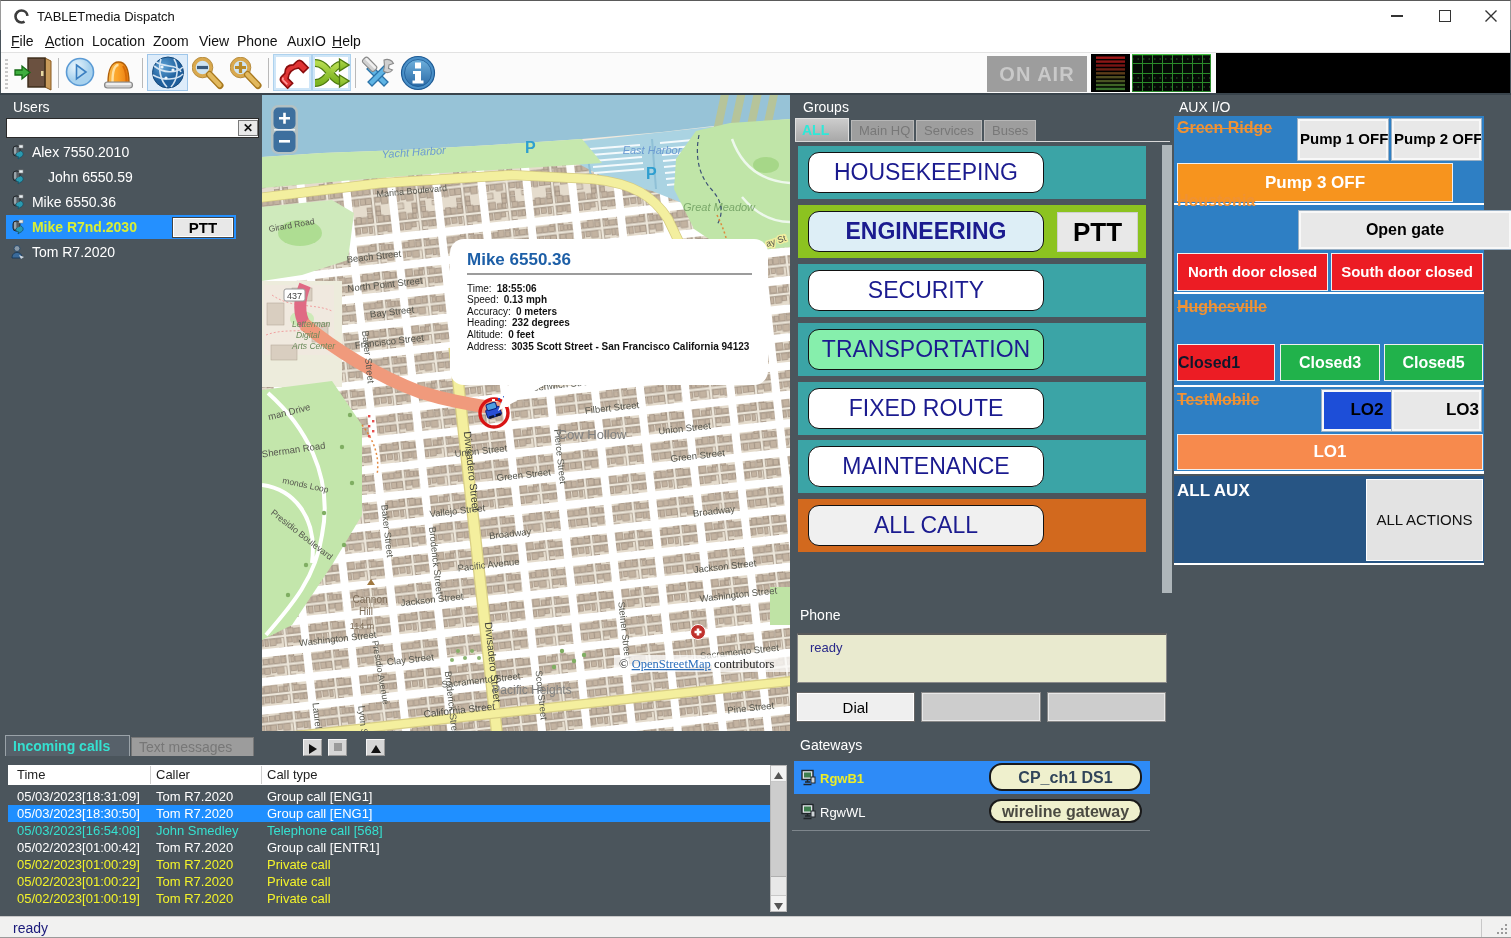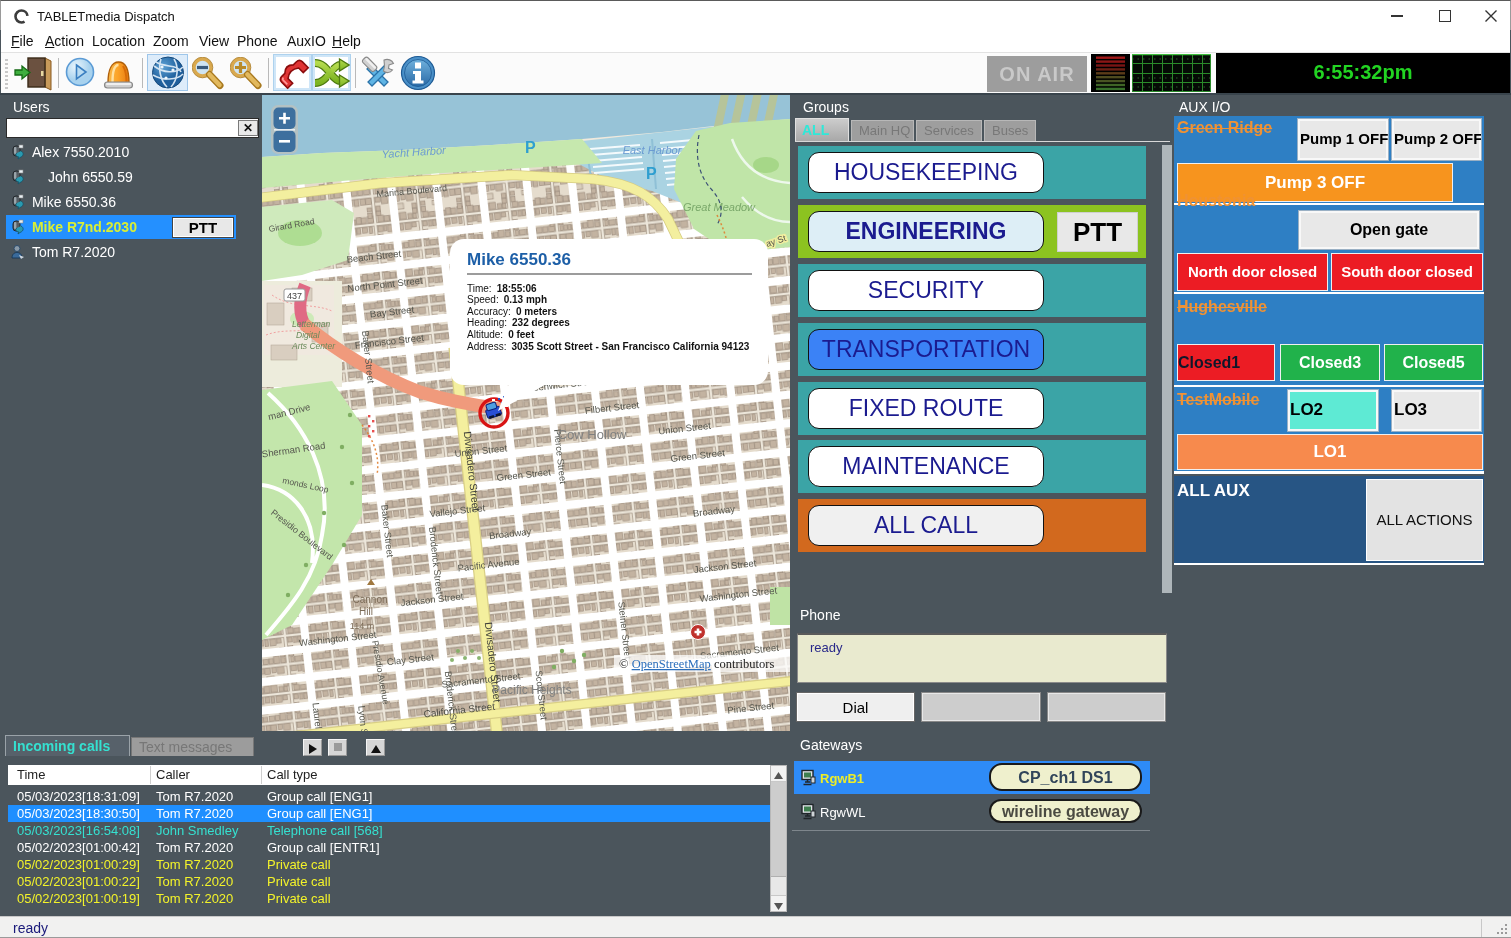--- a/index.html
+++ b/index.html
@@ -177,21 +177,20 @@
     <g stroke="#2a8a2a" stroke-width="1">
       <path d="M0,0.5h79M0,9.5h79M0,19.5h79M0,28.5h79M0,37.5h79"></path>
       <path d="M0.5,0v38M10.5,0v38M20.5,0v38M30.5,0v38M40.5,0v38M50.5,0v38M60.5,0v38M70.5,0v38M78.5,0v38"></path>
     </g>
     <g stroke="#4aa84a" stroke-width="0.8" stroke-dasharray="1.5 4" opacity="0.7">
       <path d="M0,5h79M0,24h79M0,33h79"></path>
     </g>
     <path d="M0,0.7h79" stroke="#3fbf3f" stroke-width="1.2"></path>
   </svg>
   <div class="abs" style="left:1215px;top:0px;width:294px;height:40px;background:#000;"></div>
-  <div class="abs" style="left:1215px;top:8px;width:294px;text-align:center;color:#22d422;font-weight:bold;font-size:20px;">6:55:32pm</div>
 </div>
 <div class="abs" style="left:0;top:93px;width:1511px;height:2px;background:#39444c;"></div>
 
 <div class="abs" style="left:13px;top:99px;font-size:14px;color:#fff;">Users</div>
 <div class="abs" style="left:6px;top:118px;width:253px;height:20px;background:#fff;border:1px solid #2a2a2a;"></div>
 <div class="abs" style="left:238px;top:120px;width:20px;height:16px;background:#e9e9e9;border:1px solid #7a7a7a;color:#111;font-weight:bold;font-size:12px;text-align:center;line-height:15px;">✕</div>
 <div class="abs" style="left:10px;top:140px;width:246px;height:25px;color:#fff;font-size:14px;line-height:25px;"><svg width="16" height="16" viewBox="0 0 16 16" style="vertical-align:-3px;">
  <rect x="3" y="2" width="7" height="10" rx="3" fill="#555c62" stroke="#23282c" stroke-width="1"></rect>
  <rect x="4" y="3" width="2.4" height="7" rx="1" fill="#9aa4aa"></rect>
  <path d="M11,7 C14,8.5 14,12 10,13.5 L8,15 L8.6,12.8 C5.5,12.5 5,10 7,9" fill="#2a9ab0" stroke="#13536a" stroke-width="0.8"></path>
@@ -577,21 +576,21 @@
 <div class="abs" style="left:795px;top:141px;width:375px;height:1px;background:#d8d8d8;"></div>
 <div class="abs" style="left:1162px;top:145px;width:10px;height:448px;background:#aeb6ba;"></div>
 <div class="abs" style="left:798px;top:146px;width:348px;height:53px;background:#3ba4a6;"></div>
 <div class="abs" style="left:808px;top:152px;width:236px;height:41px;background:#ffffff;border:1.5px solid #111;border-radius:11px;color:#1b1b8f;font-size:23px;text-align:center;line-height:38px;">HOUSEKEEPING</div>
 <div class="abs" style="left:798px;top:205px;width:348px;height:53px;background:#8cc320;"></div>
 <div class="abs" style="left:808px;top:211px;width:236px;height:41px;background:#ddeef6;border:1.5px solid #111;border-radius:11px;color:#1b1b8f;font-size:23px;font-weight:bold;text-align:center;line-height:38px;">ENGINEERING</div>
 <div class="abs" style="left:1057px;top:212px;width:81px;height:40px;background:#e8e8e8;border:1px solid #cfcfcf;color:#000;font-weight:bold;font-size:26px;text-align:center;line-height:38px;">PTT</div>
 <div class="abs" style="left:798px;top:264px;width:348px;height:53px;background:#3ba4a6;"></div>
 <div class="abs" style="left:808px;top:270px;width:236px;height:41px;background:#ffffff;border:1.5px solid #111;border-radius:11px;color:#1b1b8f;font-size:23px;text-align:center;line-height:38px;">SECURITY</div>
 <div class="abs" style="left:798px;top:323px;width:348px;height:53px;background:#3ba4a6;"></div>
-<div class="abs" style="left:808px;top:329px;width:236px;height:41px;background:#3b82f6;border:1.5px solid #111;border-radius:11px;color:#1b1b8f;font-size:23px;text-align:center;line-height:38px;">TRANSPORTATION</div>
+<div class="abs" style="left:808px;top:329px;width:236px;height:41px;background:#86efac;border:1.5px solid #111;border-radius:11px;color:#1b1b8f;font-size:23px;text-align:center;line-height:38px;">TRANSPORTATION</div>
 <div class="abs" style="left:798px;top:382px;width:348px;height:53px;background:#3ba4a6;"></div>
 <div class="abs" style="left:808px;top:388px;width:236px;height:41px;background:#ffffff;border:1.5px solid #111;border-radius:11px;color:#1b1b8f;font-size:23px;text-align:center;line-height:38px;">FIXED ROUTE</div>
 <div class="abs" style="left:798px;top:440px;width:348px;height:53px;background:#3ba4a6;"></div>
 <div class="abs" style="left:808px;top:446px;width:236px;height:41px;background:#ffffff;border:1.5px solid #111;border-radius:12px;color:#1b1b8f;font-size:23px;text-align:center;line-height:38px;">MAINTENANCE</div>
 <div class="abs" style="left:798px;top:499px;width:348px;height:53px;background:#d2691e;"></div>
 <div class="abs" style="left:808px;top:505px;width:236px;height:41px;background:#f0f0f0;border:1.5px solid #111;border-radius:11px;color:#1b1b8f;font-size:23px;text-align:center;line-height:38px;">ALL CALL</div>
 
 <div class="abs" style="left:800px;top:607px;font-size:14px;color:#fff;">Phone</div>
 <div class="abs" style="left:797px;top:633px;width:370px;height:50px;background:#e9eacf;border:1px solid #8a8a8a;border-top:2px solid #5a5a5a;">
   <span class="abs" style="left:12px;top:5px;font-size:13px;color:#2a2a8a;">ready</span>
@@ -622,32 +621,32 @@
 
 <div class="abs" style="left:1179px;top:99px;font-size:14px;color:#fff;">AUX I/O</div>
 <div class="abs" style="left:1174px;top:116px;width:310px;height:87px;background:#2e7fc4;"></div>
 <div class="abs" style="left:1177px;top:119px;font-size:16px;font-weight:bold;color:#ef9234;text-decoration:line-through;">Green Ridge</div>
 <div class="abs" style="left:1298px;top:119px;width:90px;height:41px;background:#e8e8e8;border:2px solid #f8f8f8;outline:1px solid #9ab0c4;color:#000;font-weight:bold;font-size:15px;text-align:center;line-height:36px;white-space:nowrap;">Pump 1 OFF</div>
 <div class="abs" style="left:1392px;top:119px;width:89px;height:41px;background:#e8e8e8;border:2px solid #f8f8f8;outline:1px solid #9ab0c4;color:#000;font-weight:bold;font-size:15px;text-align:center;line-height:36px;white-space:nowrap;">Pump 2 OFF</div>
 <div class="abs" style="left:1177px;top:163px;width:276px;height:39px;background:#f7941e;border:1px solid #f0f0f0;color:#fff;font-weight:bold;font-size:17px;text-align:center;line-height:37px;white-space:nowrap;">Pump 3 OFF</div>
 <div class="abs" style="left:1174px;top:203px;width:310px;height:2px;background:#fff;"></div>
 <div class="abs" style="left:1174px;top:205px;width:310px;height:87px;background:#2e7fc4;"></div>
 <div class="abs" style="left:1177px;top:192px;font-size:16px;font-weight:bold;color:#ef9234;text-decoration:line-through;">Houstonia</div>
-<div class="abs" style="left:1299px;top:211px;width:180px;height:38px;background:#e8e8e8;border:2px solid #f8f8f8;outline:1px solid #9ab0c4;color:#000;font-weight:bold;font-size:16px;text-align:center;line-height:33px;white-space:nowrap;">Open gate</div>
+<div class="abs" style="left:1299px;top:211px;width:212px;height:38px;background:#e8e8e8;border:2px solid #f8f8f8;outline:1px solid #9ab0c4;color:#000;font-weight:bold;font-size:16px;text-align:center;line-height:33px;white-space:nowrap;">Open gate</div>
 <div class="abs" style="left:1177px;top:253px;width:151px;height:38px;background:#ec1c24;border:1px solid #f0f0f0;color:#fff;font-weight:bold;font-size:15px;text-align:center;line-height:36px;white-space:nowrap;">North door closed</div>
 <div class="abs" style="left:1331px;top:253px;width:152px;height:38px;background:#ec1c24;border:1px solid #f0f0f0;color:#fff;font-weight:bold;font-size:15px;text-align:center;line-height:36px;white-space:nowrap;">South door closed</div>
 <div class="abs" style="left:1174px;top:292px;width:310px;height:2px;background:#fff;"></div>
 <div class="abs" style="left:1174px;top:294px;width:310px;height:91px;background:#2e7fc4;"></div>
 <div class="abs" style="left:1177px;top:298px;font-size:16px;font-weight:bold;color:#ef9234;text-decoration:line-through;">Hughesville</div>
 <div class="abs" style="left:1177px;top:344px;width:98px;height:37px;background:#ec1c24;border:1px solid #f0f0f0;color:#0f172a;font-weight:bold;font-size:16px;line-height:35px;white-space:nowrap;">Closed1</div>
 <div class="abs" style="left:1280px;top:344px;width:100px;height:37px;background:#21b24b;border:1px solid #f0f0f0;color:#fff;font-weight:bold;font-size:16px;text-align:center;line-height:35px;white-space:nowrap;">Closed3</div>
 <div class="abs" style="left:1384px;top:344px;width:99px;height:37px;background:#21b24b;border:1px solid #f0f0f0;color:#fff;font-weight:bold;font-size:16px;text-align:center;line-height:35px;white-space:nowrap;">Closed5</div>
 <div class="abs" style="left:1174px;top:385px;width:310px;height:2px;background:#fff;"></div>
 <div class="abs" style="left:1174px;top:387px;width:310px;height:84px;background:#2e7fc4;"></div>
 <div class="abs" style="left:1177px;top:391px;font-size:16px;font-weight:bold;color:#ef9234;text-decoration:line-through;">TestMobile</div>
-<div class="abs" style="left:1288px;top:390px;width:90px;height:41px;background:#5eead4;border:2px solid #f8f8f8;outline:1px solid #9ab0c4;color:#000;font-weight:bold;font-size:17px;text-align:left;line-height:36px;white-space:nowrap;">LO2</div>
-<div class="abs" style="left:1392px;top:390px;width:89px;height:41px;background:#e8e8e8;border:2px solid #f8f8f8;outline:1px solid #9ab0c4;color:#000;font-weight:bold;font-size:17px;text-align:left;line-height:36px;white-space:nowrap;">LO3</div>
+<div class="abs" style="left:1322px;top:390px;width:90px;height:41px;background:#1d4ed8;border:2px solid #f8f8f8;outline:1px solid #9ab0c4;color:#000;font-weight:bold;font-size:17px;text-align:center;line-height:36px;white-space:nowrap;">LO2</div>
+<div class="abs" style="left:1392px;top:390px;width:89px;height:41px;background:#e8e8e8;border:2px solid #f8f8f8;outline:1px solid #9ab0c4;color:#000;font-weight:bold;font-size:17px;text-align:right;line-height:36px;white-space:nowrap;">LO3</div>
 <div class="abs" style="left:1177px;top:434px;width:306px;height:36px;background:#f78a4d;border:1px solid #f0f0f0;color:#fff;font-weight:bold;font-size:17px;text-align:center;line-height:34px;white-space:nowrap;">LO1</div>
 <div class="abs" style="left:1174px;top:471px;width:310px;height:3px;background:#fff;"></div>
 <div class="abs" style="left:1174px;top:476px;width:310px;height:87px;background:#275584;"></div>
 <div class="abs" style="left:1177px;top:481px;font-size:17px;font-weight:bold;color:#fff;">ALL AUX</div>
 <div class="abs" style="left:1366px;top:479px;width:117px;height:82px;background:#e3e3e3;border:1px solid #fff;color:#111;font-size:15px;text-align:center;line-height:80px;white-space:nowrap;">ALL ACTIONS</div>
 <div class="abs" style="left:1174px;top:563px;width:310px;height:2px;background:#fff;"></div>
 
 </body></html>

